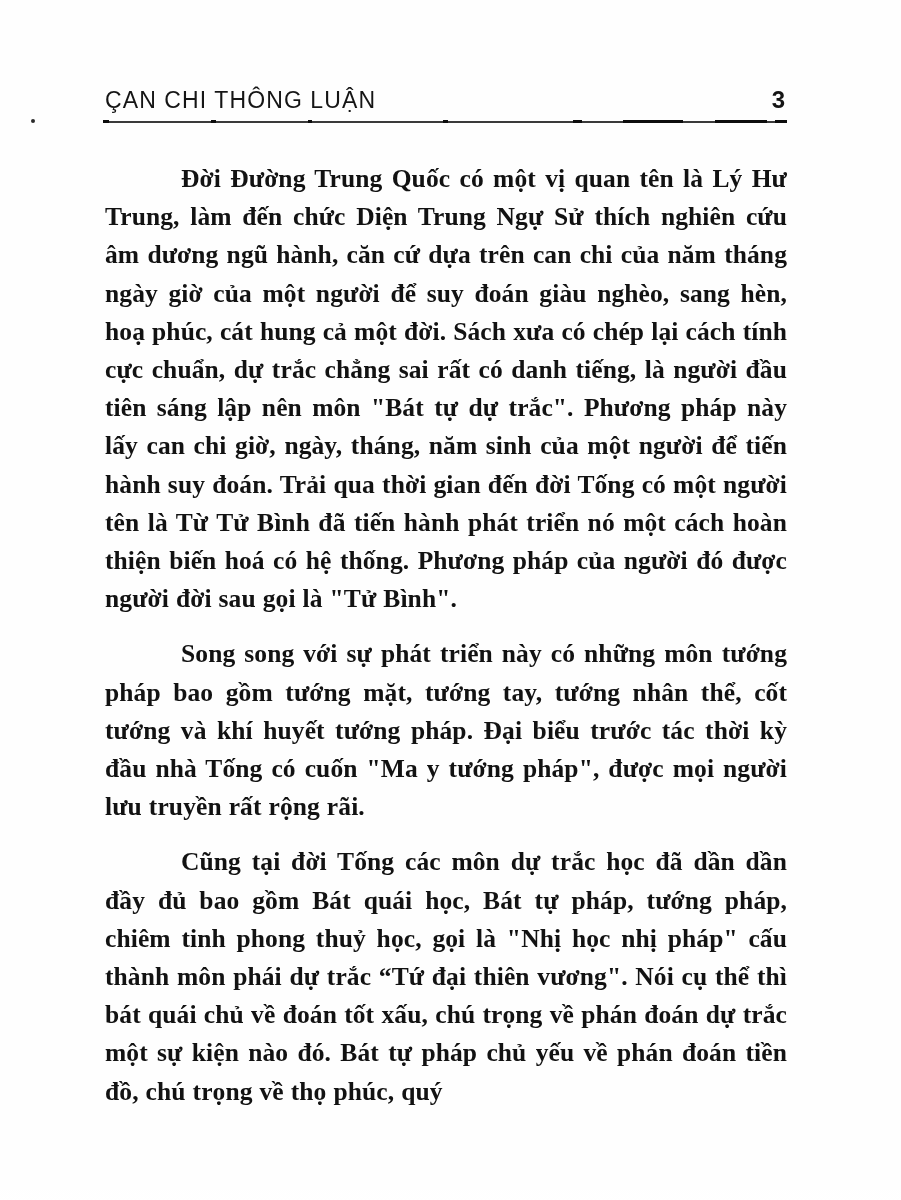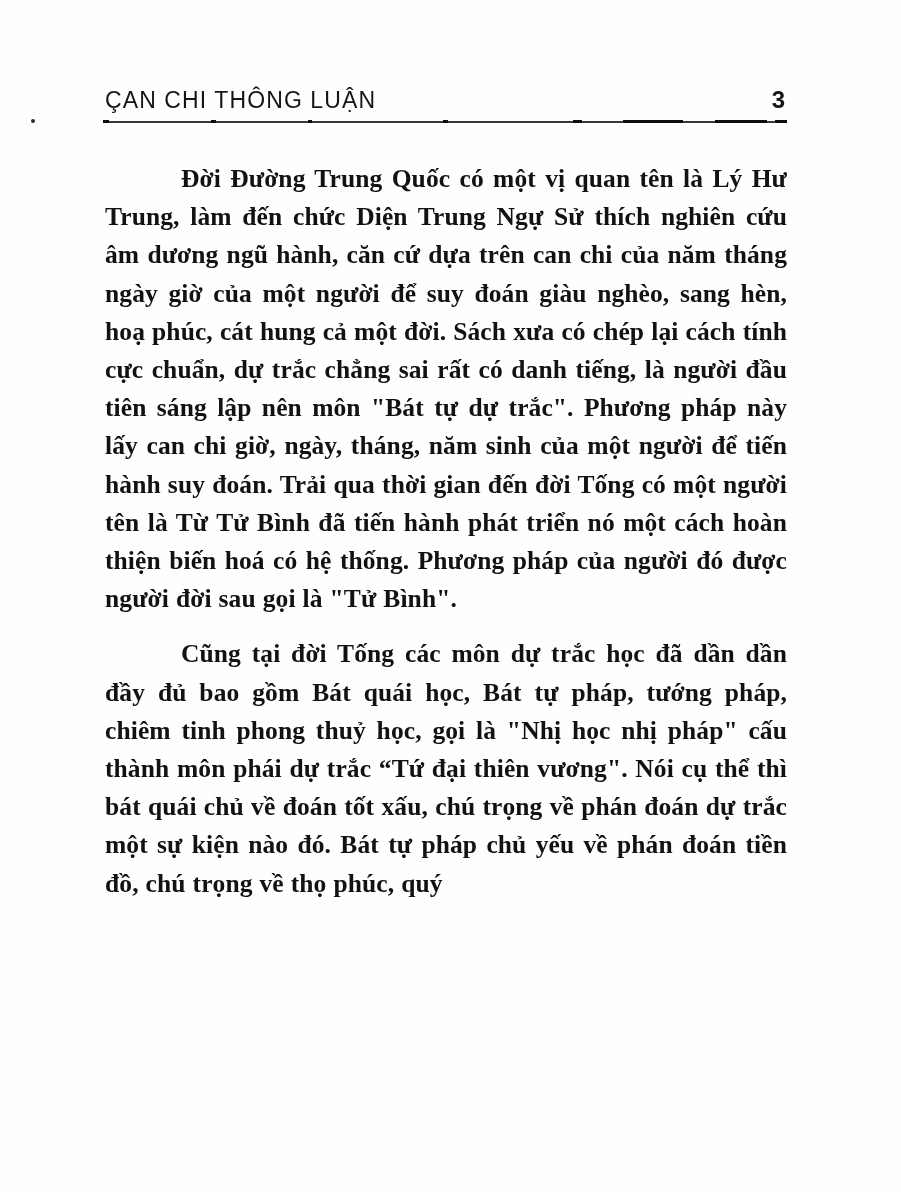--- a/index.html
+++ b/index.html
@@ -133,18 +133,19 @@
     <span class="seg" style="left:205px; width:4px;"></span>
     <span class="seg" style="left:340px; width:5px;"></span>
     <span class="seg" style="left:470px; width:9px;"></span>
     <span class="seg" style="left:520px; width:60px;"></span>
     <span class="seg" style="left:612px; width:52px;"></span>
     <span class="seg" style="left:672px; width:12px;"></span>
   </div>
 
   <div id="body-text">
     <p class="para">Đời Đường Trung Quốc có một vị quan tên là Lý Hư Trung, làm đến chức Diện Trung Ngự Sử thích nghiên cứu âm dương ngũ hành, căn cứ dựa trên can chi của năm tháng ngày giờ của một người để suy đoán giàu nghèo, sang hèn, hoạ phúc, cát hung cả một đời. Sách xưa có chép lại cách tính cực chuẩn, dự trắc chẳng sai rất có danh tiếng, là người đầu tiên sáng lập nên môn "Bát tự dự trắc". Phương pháp này lấy can chi giờ, ngày, tháng, năm sinh của một người để tiến hành suy đoán. Trải qua thời gian đến đời Tống có một người tên là Từ Tử Bình đã tiến hành phát triển nó một cách hoàn thiện biến hoá có hệ thống. Phương pháp của người đó được người đời sau gọi là "Tử Bình".</p>
+    <p class="para">Song song với sự phát triển này có những môn tướng pháp bao gồm tướng mặt, tướng tay, tướng nhân thể, cốt tướng và khí huyết tướng pháp. Đại biểu trước tác thời kỳ đầu nhà Tống có cuốn "Ma y tướng pháp", được mọi người lưu truyền rất rộng rãi.</p>
     <p class="para last-faded">Cũng tại đời Tống các môn dự trắc học đã dần dần đầy đủ bao gồm Bát quái học, Bát tự pháp, tướng pháp, chiêm tinh phong thuỷ học, gọi là "Nhị học nhị pháp" cấu thành môn phái dự trắc “Tứ đại thiên vương". Nói cụ thể thì bát quái chủ về đoán tốt xấu, chú trọng về phán đoán dự trắc một sự kiện nào đó. Bát tự pháp chủ yếu về phán đoán tiền đồ, chú trọng về thọ phúc, quý</p>
   </div>
 
   <div id="fade-mask"></div>
 
 </div>
 
 </body></html>

